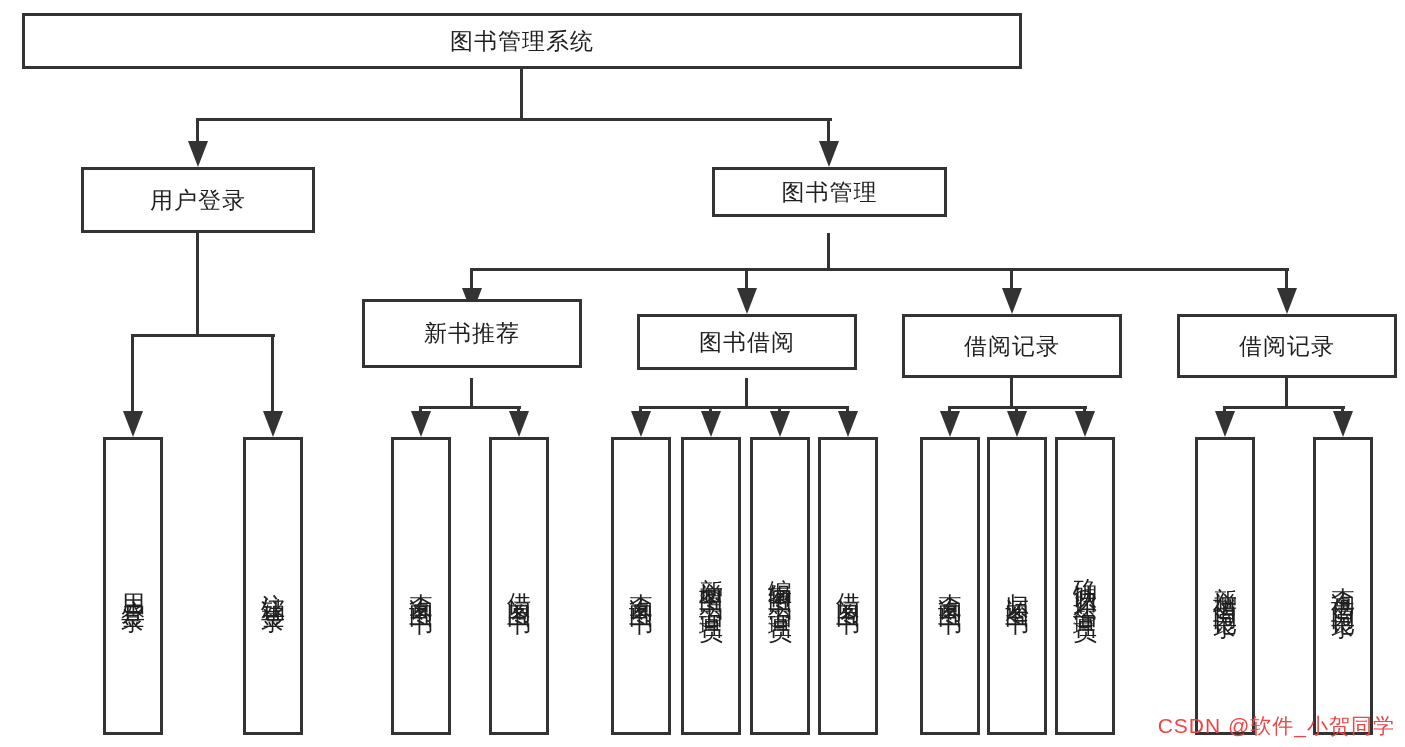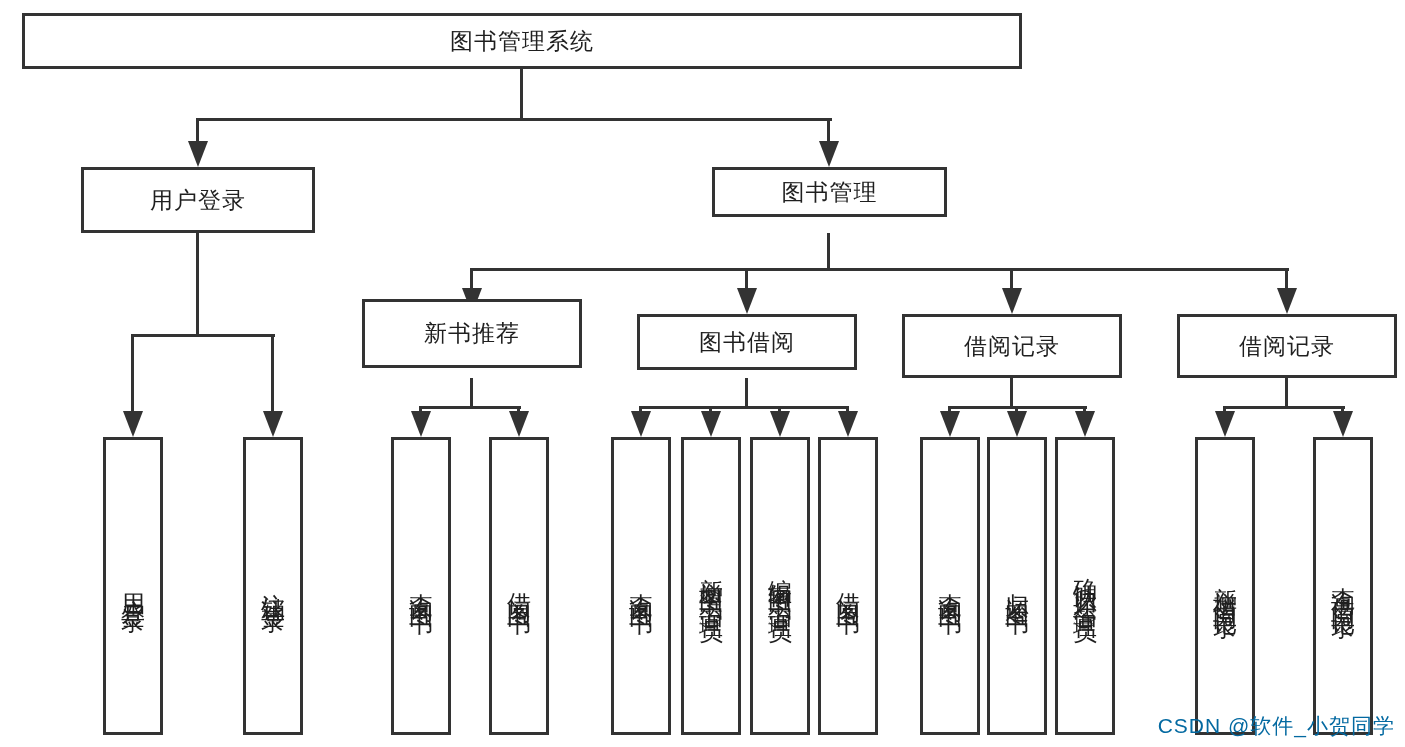--- a/index.html
+++ b/index.html
@@ -35,21 +35,21 @@
   .arrow{
     position:absolute;width:0;height:0;
     border-left:10px solid transparent;
     border-right:10px solid transparent;
     border-top:26px solid #333333;
   }
   .watermark{
     position:absolute;
     right:10px;top:712px;
     font-size:21px;
-    color:#0369a1;
+    color:#ef4444;
     letter-spacing:1px;
     z-index:10;
     white-space:nowrap;
   }
 </style>
 </head>
 <body>
 
 <div id="stage">
 

